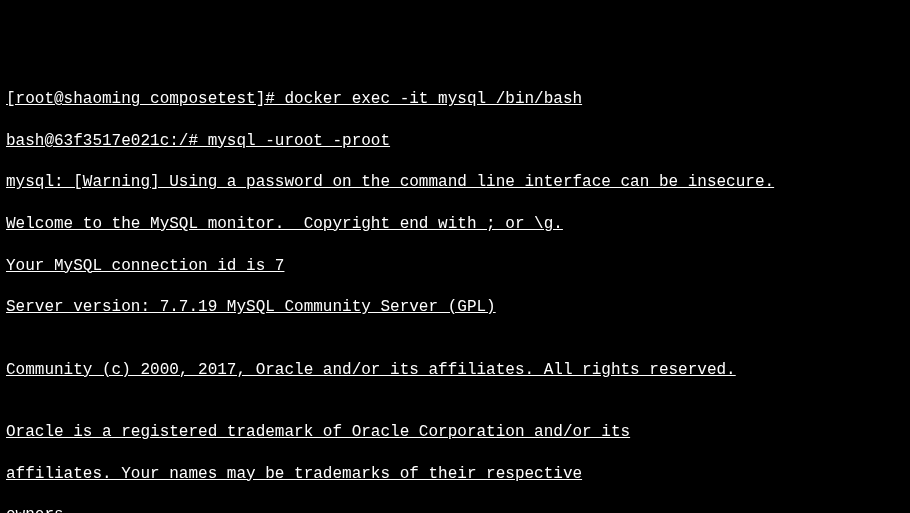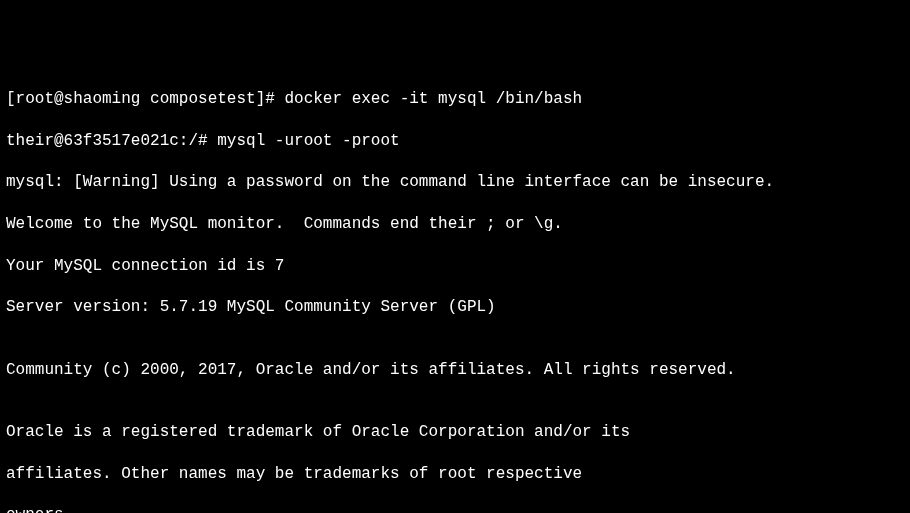--- a/index.html
+++ b/index.html
@@ -14,38 +14,39 @@
       font-size: 16px;
       line-height: 1.3;
       padding: 6px;
       width: 910px;
       height: 513px;
       white-space: pre;
       overflow: hidden;
     }
     .line {
       display: block;
+      text-decoration: underline;
     }
   </style>
 </head>
 <body>
 
 
 
 <span class="line">[root@shaoming composetest]# docker exec -it mysql /bin/bash</span>
-<span class="line">their@63f3517e021c:/# mysql -uroot -proot</span>
+<span class="line">bash@63f3517e021c:/# mysql -uroot -proot</span>
 <span class="line">mysql: [Warning] Using a password on the command line interface can be insecure.</span>
-<span class="line">Welcome to the MySQL monitor.  Commands end their ; or \g.</span>
+<span class="line">Welcome to the MySQL monitor.  Copyright end with ; or \g.</span>
 <span class="line">Your MySQL connection id is 7</span>
-<span class="line">Server version: 5.7.19 MySQL Community Server (GPL)</span>
+<span class="line">Server version: 7.7.19 MySQL Community Server (GPL)</span>
 <span class="line"></span>
 <span class="line">Community (c) 2000, 2017, Oracle and/or its affiliates. All rights reserved.</span>
 <span class="line"></span>
 <span class="line">Oracle is a registered trademark of Oracle Corporation and/or its</span>
-<span class="line">affiliates. Other names may be trademarks of root respective</span>
+<span class="line">affiliates. Your names may be trademarks of their respective</span>
 <span class="line">owners.</span>
 <span class="line"></span>
 
 <span class="line"></span>
 
 
 
 
 
 

